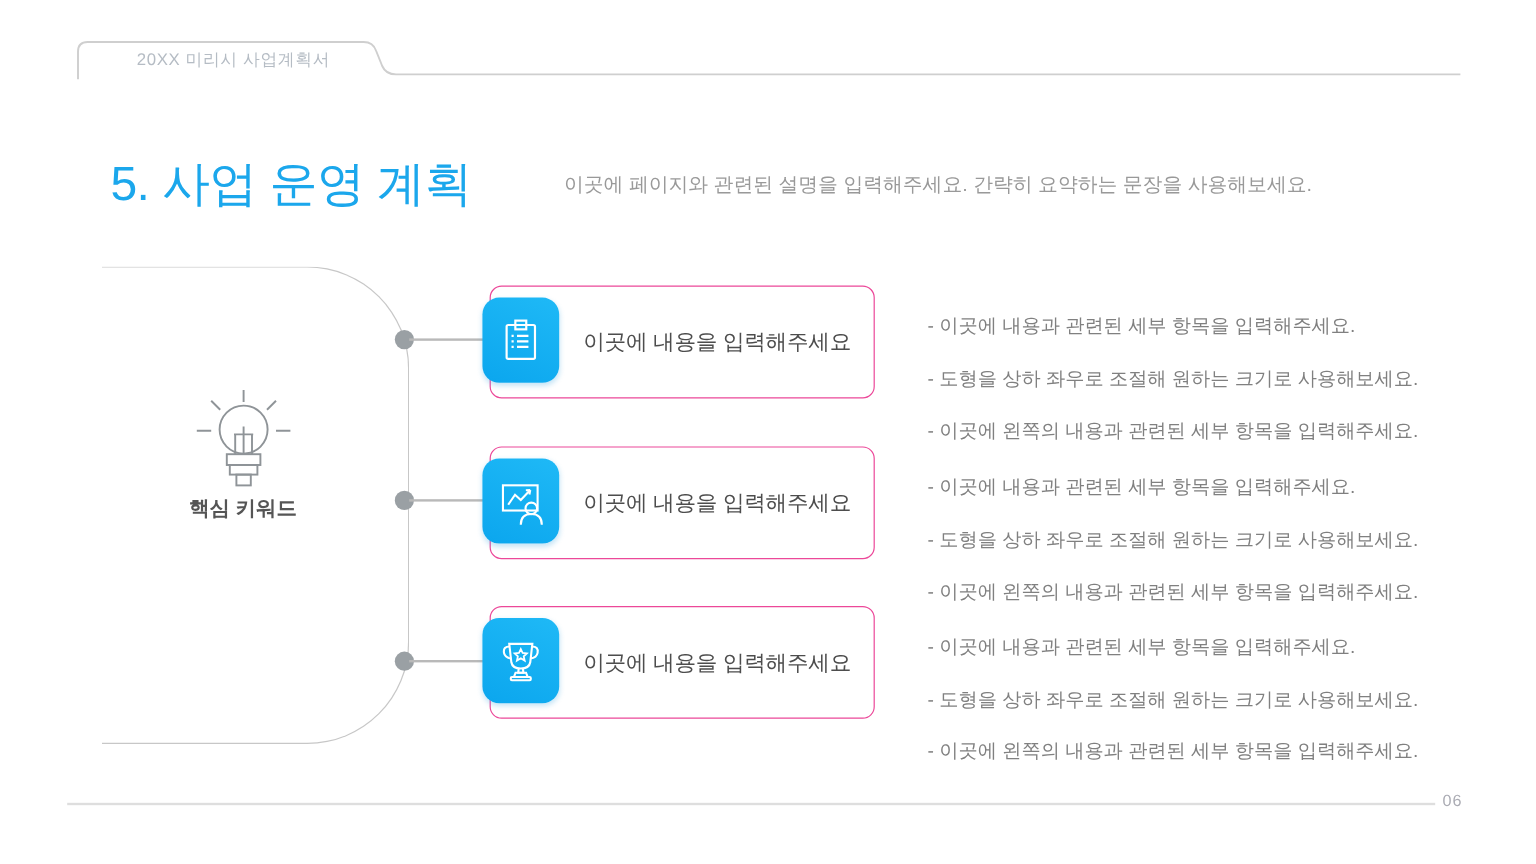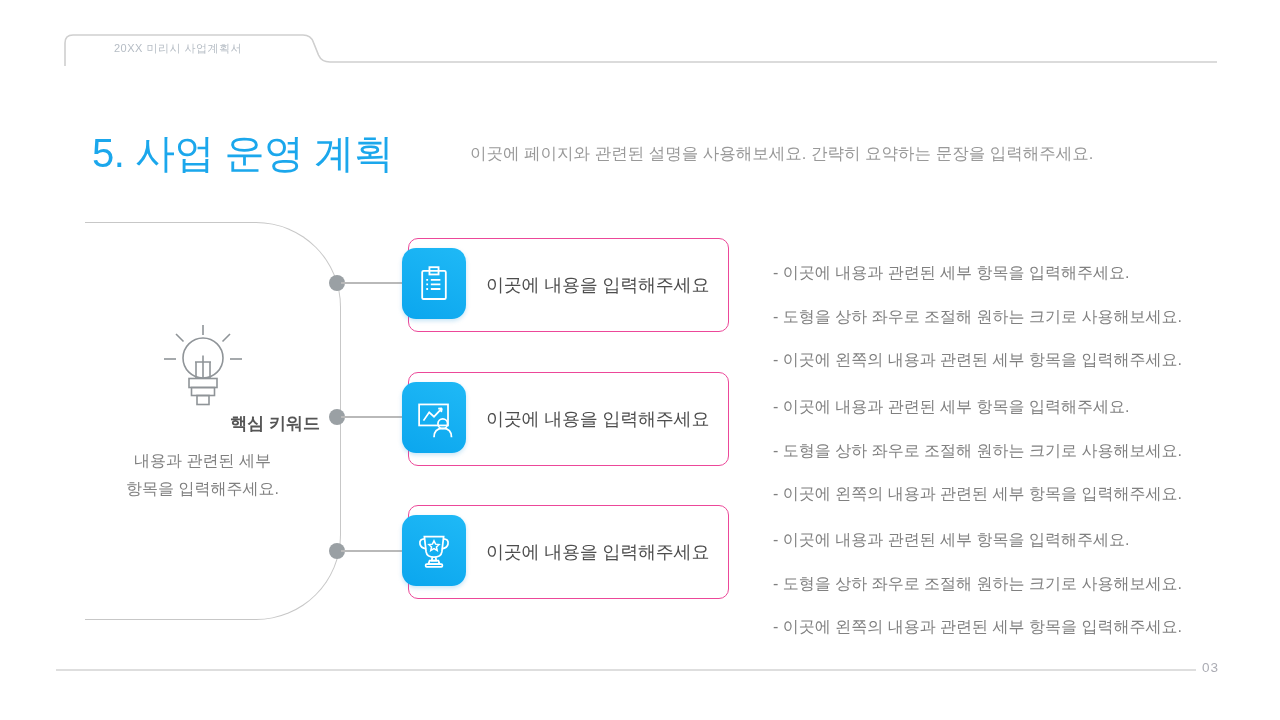--- a/index.html
+++ b/index.html
@@ -1,28 +1,28 @@
 <!DOCTYPE html>
 <html><head>
 <meta charset="utf-8">
 <style>
   html,body{margin:0;padding:0;background:#fff;}
   .slide{position:relative;width:1280px;height:720px;background:#ffffff;overflow:hidden;
          font-family:"Liberation Sans","DejaVu Sans",sans-serif;}
   .abs{position:absolute;}
 
   
-  .tab-label{left:114px;top:41px;font-size:11px;letter-spacing:.5px;color:#b5bcc4;}
+  .tab-label{left:114px;top:41px;font-size:14px;letter-spacing:.5px;color:#b5bcc4;}
   .page-title{left:92px;top:126px;font-size:40px;font-weight:400;color:#1ba7ec;letter-spacing:-.5px;}
   .page-subtitle{left:470px;top:143px;font-size:16.5px;color:#999999;}
 
   
   .keyword-panel{left:85px;top:222px;width:255px;height:396px;
     border:1.5px solid #c7c7c7;border-left:none;border-radius:0 85px 85px 0;}
-  .kw-title{left:85px;top:412px;width:235px;text-align:right;
+  .kw-title{left:85px;top:412px;width:235px;text-align:center;
     font-size:17px;font-weight:700;color:#555555;}
   .kw-desc{left:70px;top:447px;width:265px;text-align:center;
     font-size:16px;line-height:28px;color:#808080;}
 
   .dot{width:16px;height:16px;border-radius:50%;background:#9aa0a4;}
   .connector{height:1.5px;background:#b9b9b9;left:341px;width:64px;}
 
   
   .row-box{left:408px;width:319px;height:92px;background:#fff;
     border:1px solid #ec4899;border-radius:10px;display:flex;align-items:center;}
@@ -44,44 +44,40 @@
 <body>
 
 <div class="slide">
 
   <svg class="abs" style="left:0;top:0;" width="1280" height="80" viewBox="0 0 1280 80">
     <path d="M65 66 L65 43 Q65 35 73 35 L303 35 Q311 35 313.5 42.5 L318.5 55 Q321.5 62 330 62 L1217 62" fill="none" stroke="#cfcfcf" stroke-width="1.6"></path>
   </svg>
   <div class="abs tab-label">20XX 미리시 사업계획서</div>
 
   <div class="abs page-title">5. 사업 운영 계획</div>
-  <div class="abs page-subtitle">이곳에 페이지와 관련된 설명을 사용해보세요. 간략히 요약하는 문장을 입력해주세요.</div>
+  <div class="abs page-subtitle">이곳에 페이지와 관련된 설명을 입력해주세요. 간략히 요약하는 문장을 사용해보세요.</div>
 
   <div class="abs keyword-panel"></div>
 
   <svg class="abs" style="left:155px;top:322px;" width="96" height="86" viewBox="0 0 96 86">
     <g fill="none" stroke="#8f9498" stroke-width="1.6">
       <circle cx="48" cy="36" r="20"></circle>
       <path d="M40 40 H56 M48 33.5 V40 M41 40 V56.5 M48 40 V56.5 M55 40 V56.5"></path>
       <rect x="34" y="56.5" width="28" height="9"></rect>
       <rect x="36.5" y="65.5" width="23" height="8"></rect>
       <rect x="42" y="73.5" width="12" height="9"></rect>
       <path d="M48 3 V13"></path>
       <path d="M21 12 L28.5 19.5"></path>
       <path d="M75 12 L67.5 19.5"></path>
       <path d="M9 37 H21"></path>
       <path d="M75 37 H87"></path>
     </g>
   </svg>
 
   <div class="abs kw-title">핵심 키워드</div>
-  <div class="abs kw-desc">
-    <div>내용과 관련된 세부</div>
-    <div>항목을 입력해주세요.</div>
-  </div>
 
   <div class="abs dot" style="left:329px;top:275px;"></div>
   <div class="abs dot" style="left:329px;top:409px;"></div>
   <div class="abs dot" style="left:329px;top:543px;"></div>
   <div class="abs connector" style="top:282px;"></div>
   <div class="abs connector" style="top:416px;"></div>
   <div class="abs connector" style="top:550px;"></div>
 
   <div class="abs row-box" style="top:238px;">
     <span>이곳에 내용을 입력해주세요</span>
@@ -137,15 +133,15 @@
       </g>
     </svg>
   </div>
   <div class="abs bullets" style="top:510px;">
     <p>- 이곳에 내용과 관련된 세부 항목을 입력해주세요.</p>
     <p>- 도형을 상하 좌우로 조절해 원하는 크기로 사용해보세요.</p>
     <p>- 이곳에 왼쪽의 내용과 관련된 세부 항목을 입력해주세요.</p>
   </div>
 
   <div class="abs footer-line"></div>
-  <div class="abs page-number">03</div>
+  <div class="abs page-number">06</div>
 
 </div>
 
 </body></html>

